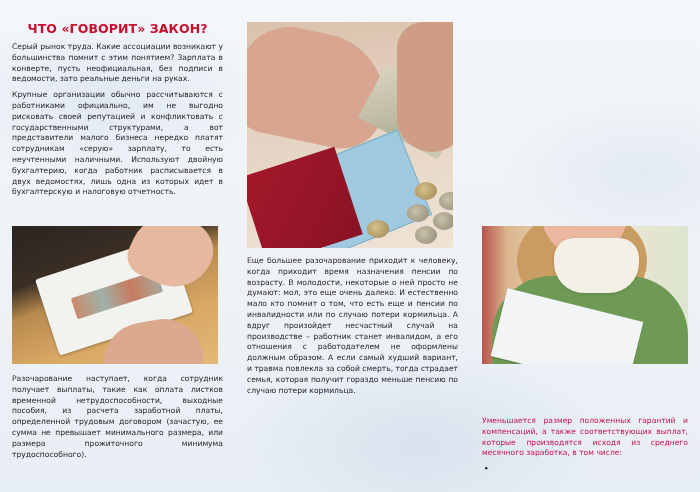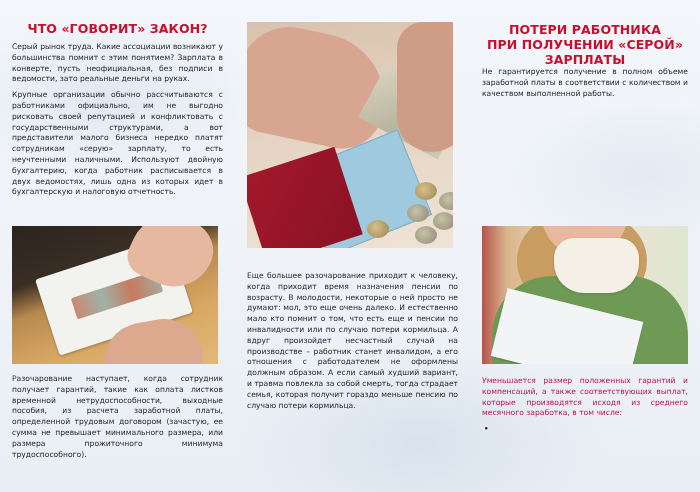--- a/index.html
+++ b/index.html
@@ -23,21 +23,21 @@
     color: #c8102e; font-weight: bold; text-align: center;
     font-size: 12.5px; line-height: 15px; margin: 0; letter-spacing: 0.1px;
   }
   .p1 .title { position: absolute; left: 12px; right: 12px; top: 21px; }
   .p3 .title { position: absolute; left: 12px; right: 12px; top: 22px; }
 
   .txt {
     font-size: 7.6px; line-height: 10.8px; text-align: justify; margin: 0 0 5px 0;
     color: #231f20;
   }
-  .red { color: #c4124f; }
+  .red { color: #c4124f; margin-top: 40px; }
 
   .block { position: absolute; left: 12px; right: 12px; }
 
   .photo { position: absolute; overflow: hidden; }
 
   
   .envelope-photo {
     left: 12px; top: 226px; width: 206px; height: 138px;
     background:
       linear-gradient(160deg, #2b2420 0%, #3a2e24 30%, #b88a4e 45%, #d8a864 70%, #e4b878 100%);
@@ -135,53 +135,47 @@
   </div>
 
   <div class="photo envelope-photo">
     <div class="env"></div>
     <div class="cash"></div>
     <div class="hand1"></div>
     <div class="hand2"></div>
   </div>
 
   <div class="block" style="top:374px;">
-    <p class="txt">Разочарование наступает, когда сотрудник получает гарантий, такие как оплата листков временной нетрудоспособности, выходные пособия, из расчета заработной платы, определенной трудовым договором (зачастую, ее сумма не превышает минимального размера, или размера прожиточного минимума трудоспособного).</p>
+    <p class="txt">Разочарование наступает, когда сотрудник получает выплаты, такие как оплата листков временной нетрудоспособности, выходные пособия, из расчета заработной платы, определенной трудовым договором (зачастую, ее сумма не превышает минимального размера, или размера прожиточного минимума трудоспособного).</p>
   </div>
 </section>
 
 <section class="panel p2">
   <div class="photo pension-photo" style="left:12px;">
     <div class="hand-l"></div>
     <div class="banknote"></div>
     <div class="hand-r"></div>
     <div class="bluebook"></div>
     <div class="redbook"></div>
     <div class="coin gold" style="left:120px;top:198px;"></div>
     <div class="coin" style="left:160px;top:182px;"></div>
     <div class="coin" style="left:168px;top:204px;"></div>
     <div class="coin" style="left:186px;top:190px;"></div>
     <div class="coin gold" style="left:168px;top:160px;"></div>
     <div class="coin" style="left:192px;top:170px;"></div>
   </div>
 
-  <div class="block" style="top:256px;margin-top:15px;">
+  <div class="block" style="top:256px;">
     <p class="txt">Еще большее разочарование приходит к человеку, когда приходит время назначения пенсии по возрасту. В молодости, некоторые о ней просто не думают: мол, это еще очень далеко. И естественно мало кто помнит о том, что есть еще и пенсии по инвалидности или по случаю потери кормильца. А вдруг произойдет несчастный случай на производстве – работник станет инвалидом, а его отношения с работодателем не оформлены должным образом. А если самый худший вариант, и травма повлекла за собой смерть, тогда страдает семья, которая получит гораздо меньше пенсию по случаю потери кормильца.</p>
   </div>
 </section>
 
 <section class="panel p3">
-  <h2 class="title">
-    <span>ПОТЕРИ РАБОТНИКА</span><br>
-    <span>ПРИ ПОЛУЧЕНИИ «СЕРОЙ»</span><br>
-    <span>ЗАРПЛАТЫ</span>
-  </h2>
 
   <div class="block" style="top:67px;">
-    <p class="txt">Не гарантируется получение в полном объеме заработной платы в соответствии с количеством и качеством выполненной работы.</p>
   </div>
 
   <div class="photo collar-photo" style="left:12px;">
     <div class="hair"></div>
     <div class="sweater"></div>
     <div class="face"></div>
     <div class="collar"></div>
     <div class="paper"></div>
   </div>
 

